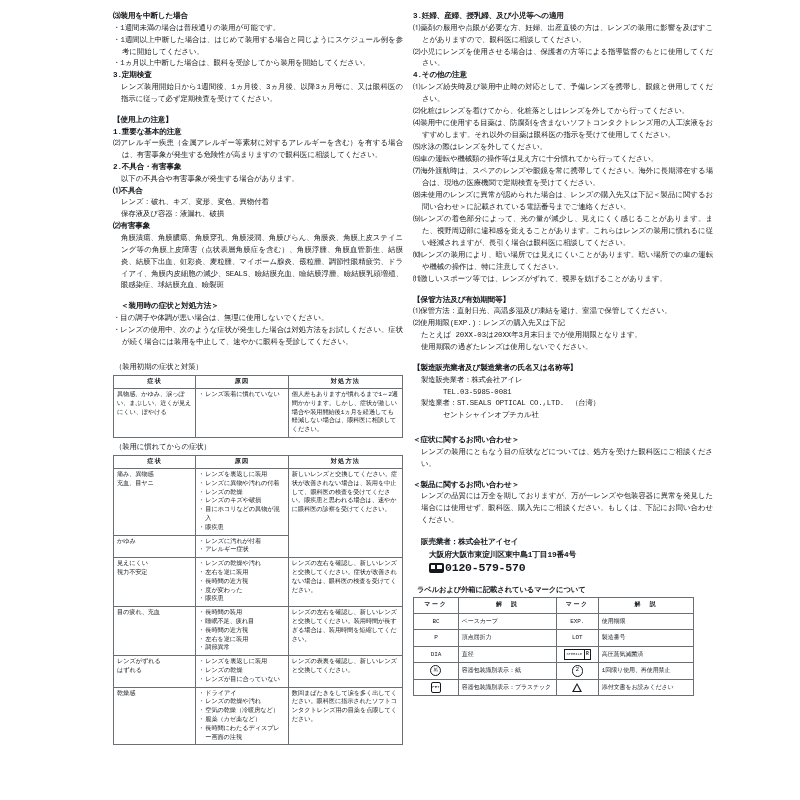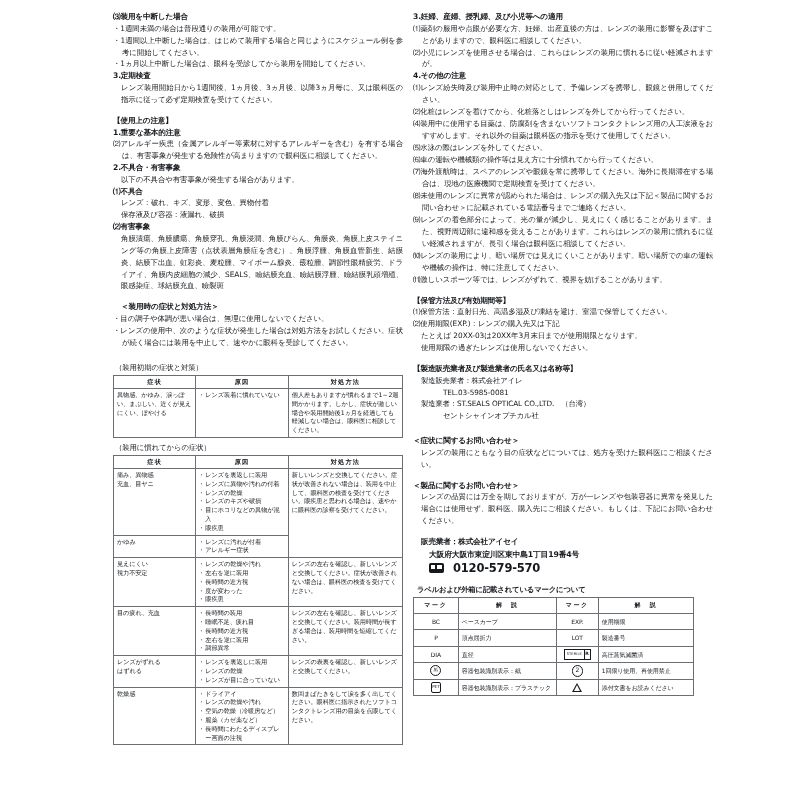--- a/index.html
+++ b/index.html
@@ -15,20 +15,21 @@
     font-family: "DejaVu Sans", "Liberation Sans", sans-serif;
     color: #15181c;
     -webkit-font-smoothing: antialiased;
   }
   .page {
     position: relative;
     width: 800px;
     height: 575px;
     box-sizing: border-box;
     padding: 11px 0 0 0;
+    font-family: Liberation Mono, monospace;
   }
   .cols {
     display: flex;
     align-items: flex-start;
   }
   .col-left {
     width: 290px;
     margin-left: 113px;
   }
   .col-right {
@@ -273,21 +274,20 @@
     width: 4.6px; height: 4px;
     background: #ffffff;
   }
   .tel-line {
     font-size: 11.5px;
     font-weight: bold;
     letter-spacing: -0.2px;
     line-height: 1.3;
     display: flex;
     align-items: center;
-    gap: 8px;
   }
   .seller-line {
     font-size: 7.6px;
     font-weight: bold;
     line-height: 1.6;
     letter-spacing: -0.15px;
     margin: 0;
   }
   .addr-line {
     font-size: 7.8px;
@@ -467,21 +467,21 @@
             <td class="mid">数回まばたきをして涙を多く出してください。眼科医に指示されたソフトコンタクトレンズ用の目薬を点眼してください。</td>
           </tr>
         </tbody>
       </table>
     </div>
 
     <div class="col-right">
 
       <p class="h-sec">3.妊婦、産婦、授乳婦、及び小児等への適用</p>
       <p class="p hang-d">⑴薬剤の服用や点眼が必要な方、妊婦、出産直後の方は、レンズの装用に影響を及ぼすことがありますので、眼科医に相談してください。</p>
-      <p class="p hang-d">⑵小児にレンズを使用させる場合は、これらはレンズの装用に慣れるに従い軽減されますが。</p>
+      <p class="p hang-d">⑵小児にレンズを使用させる場合は、保護者の方等による指導監督のもとに使用してください。</p>
 
       <p class="h-sec">4.その他の注意</p>
       <p class="p hang-d">⑴レンズ紛失時及び装用中止時の対応として、予備レンズを携帯し、眼鏡と併用してください。</p>
       <p class="p hang-d">⑵化粧はレンズを着けてから、化粧落としはレンズを外してから行ってください。</p>
       <p class="p hang-d">⑷装用中に使用する目薬は、防腐剤を含まないソフトコンタクトレンズ用の人工涙液をおすすめします。それ以外の目薬は眼科医の指示を受けて使用してください。</p>
       <p class="p hang-d">⑸水泳の際はレンズを外してください。</p>
       <p class="p hang-d">⑹車の運転や機械類の操作等は見え方に十分慣れてから行ってください。</p>
       <p class="p hang-d">⑺海外渡航時は、スペアのレンズや眼鏡を常に携帯してください。海外に長期滞在する場合は、現地の医療機関で定期検査を受けてください。</p>
       <p class="p hang-d">⑻未使用のレンズに異常が認められた場合は、レンズの購入先又は下記＜製品に関するお問い合わせ＞に記載されている電話番号までご連絡ください。</p>
       <p class="p hang-d">⑼レンズの着色部分によって、光の量が減少し、見えにくく感じることがあります。また、視野周辺部に違和感を覚えることがあります。これらはレンズの装用に慣れるに従い軽減されますが、長引く場合は眼科医に相談してください。</p>

